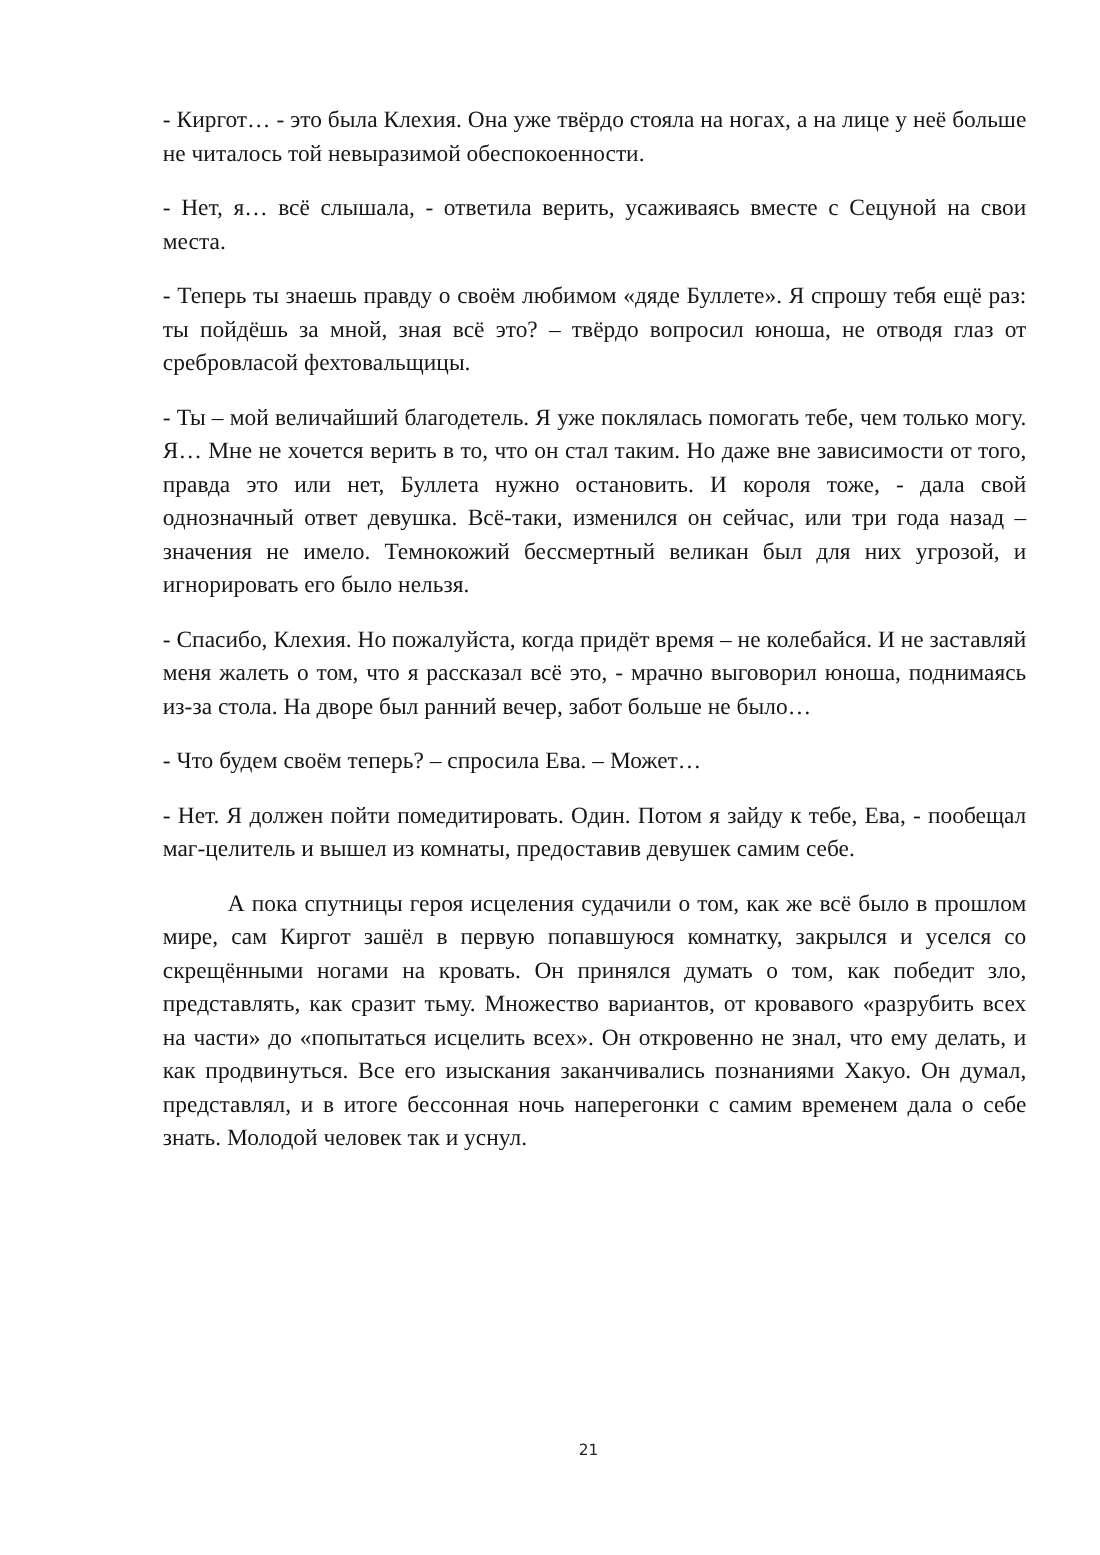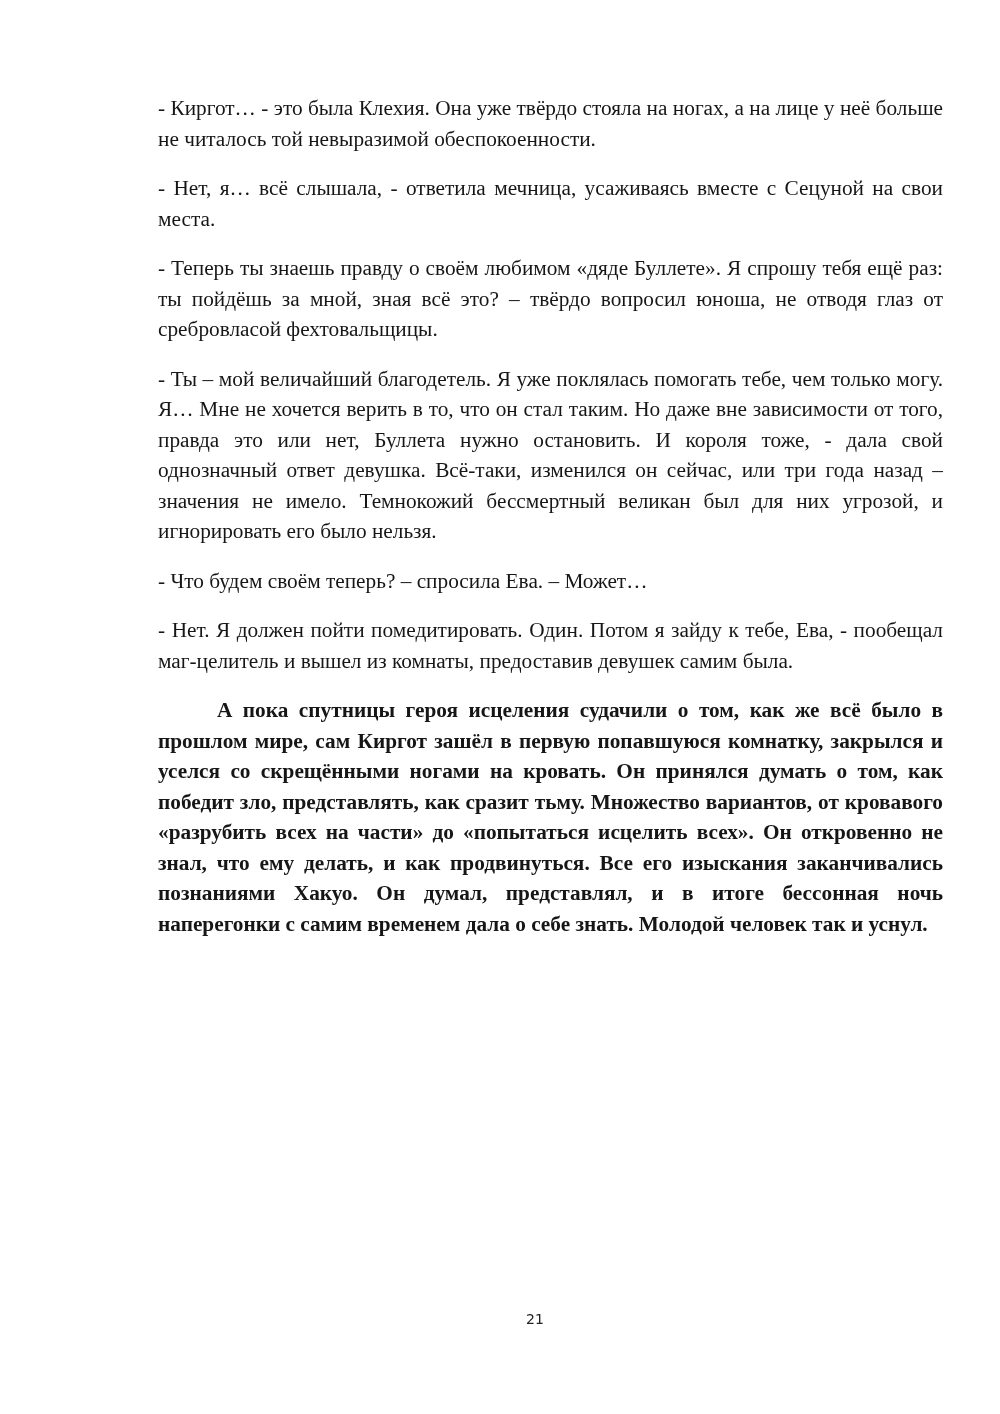--- a/index.html
+++ b/index.html
@@ -1,49 +1,50 @@
 <!DOCTYPE html>
 <html><head>
 <meta charset="utf-8">
 <style>
   html, body { margin: 0; padding: 0; background: #ffffff; }
   body { width: 1000px; height: 1414px; position: relative; overflow: hidden; }
   .page {
     position: absolute;
-    left: 158px;
+    left: 148px;
     top: 93px;
     width: 785px;
     font-family: "Liberation Serif", serif;
     font-size: 21.3px;
     line-height: 30.5px;
     color: #161616;
   }
   .para {
     margin: 0 0 19px 0;
     text-align: justify;
     text-align-last: left;
   }
-  .para.indent { text-indent: 59px; font-weight: bold; }
+  .para.indent { text-indent: 59px; }
   .page-number {
     position: absolute;
     top: 1311px;
     left: 0;
     width: 1070px;
     text-align: center;
     font-family: "DejaVu Sans", sans-serif;
     font-size: 14px;
     color: #222;
   }
 </style>
 </head>
 <body>
 
 <div class="page">
   <p class="para">- Киргот… - это была Клехия. Она уже твёрдо стояла на ногах, а на лице у неё больше не читалось той невыразимой обеспокоенности.</p>
-  <p class="para">- Нет, я… всё слышала, - ответила мечница, усаживаясь вместе с Сецуной на свои места.</p>
+  <p class="para">- Нет, я… всё слышала, - ответила верить, усаживаясь вместе с Сецуной на свои места.</p>
   <p class="para">- Теперь ты знаешь правду о своём любимом «дяде Буллете». Я спрошу тебя ещё раз: ты пойдёшь за мной, зная всё это? – твёрдо вопросил юноша, не отводя глаз от сребровласой фехтовальщицы.</p>
   <p class="para">- Ты – мой величайший благодетель. Я уже поклялась помогать тебе, чем только могу. Я… Мне не хочется верить в то, что он стал таким. Но даже вне зависимости от того, правда это или нет, Буллета нужно остановить. И короля тоже, - дала свой однозначный ответ девушка. Всё-таки, изменился он сейчас, или три года назад – значения не имело. Темнокожий бессмертный великан был для них угрозой, и игнорировать его было нельзя.</p>
+  <p class="para">- Спасибо, Клехия. Но пожалуйста, когда придёт время – не колебайся. И не заставляй меня жалеть о том, что я рассказал всё это, - мрачно выговорил юноша, поднимаясь из-за стола. На дворе был ранний вечер, забот больше не было…</p>
   <p class="para">- Что будем своём теперь? – спросила Ева. – Может…</p>
-  <p class="para">- Нет. Я должен пойти помедитировать. Один. Потом я зайду к тебе, Ева, - пообещал маг-целитель и вышел из комнаты, предоставив девушек самим была.</p>
+  <p class="para">- Нет. Я должен пойти помедитировать. Один. Потом я зайду к тебе, Ева, - пообещал маг-целитель и вышел из комнаты, предоставив девушек самим себе.</p>
   <p class="para indent">А пока спутницы героя исцеления судачили о том, как же всё было в прошлом мире, сам Киргот зашёл в первую попавшуюся комнатку, закрылся и уселся со скрещёнными ногами на кровать. Он принялся думать о том, как победит зло, представлять, как сразит тьму. Множество вариантов, от кровавого «разрубить всех на части» до «попытаться исцелить всех». Он откровенно не знал, что ему делать, и как продвинуться. Все его изыскания заканчивались познаниями Хакуо. Он думал, представлял, и в итоге бессонная ночь наперегонки с самим временем дала о себе знать. Молодой человек так и уснул.</p>
 </div>
 
 <div class="page-number">21</div>
 
 </body></html>

